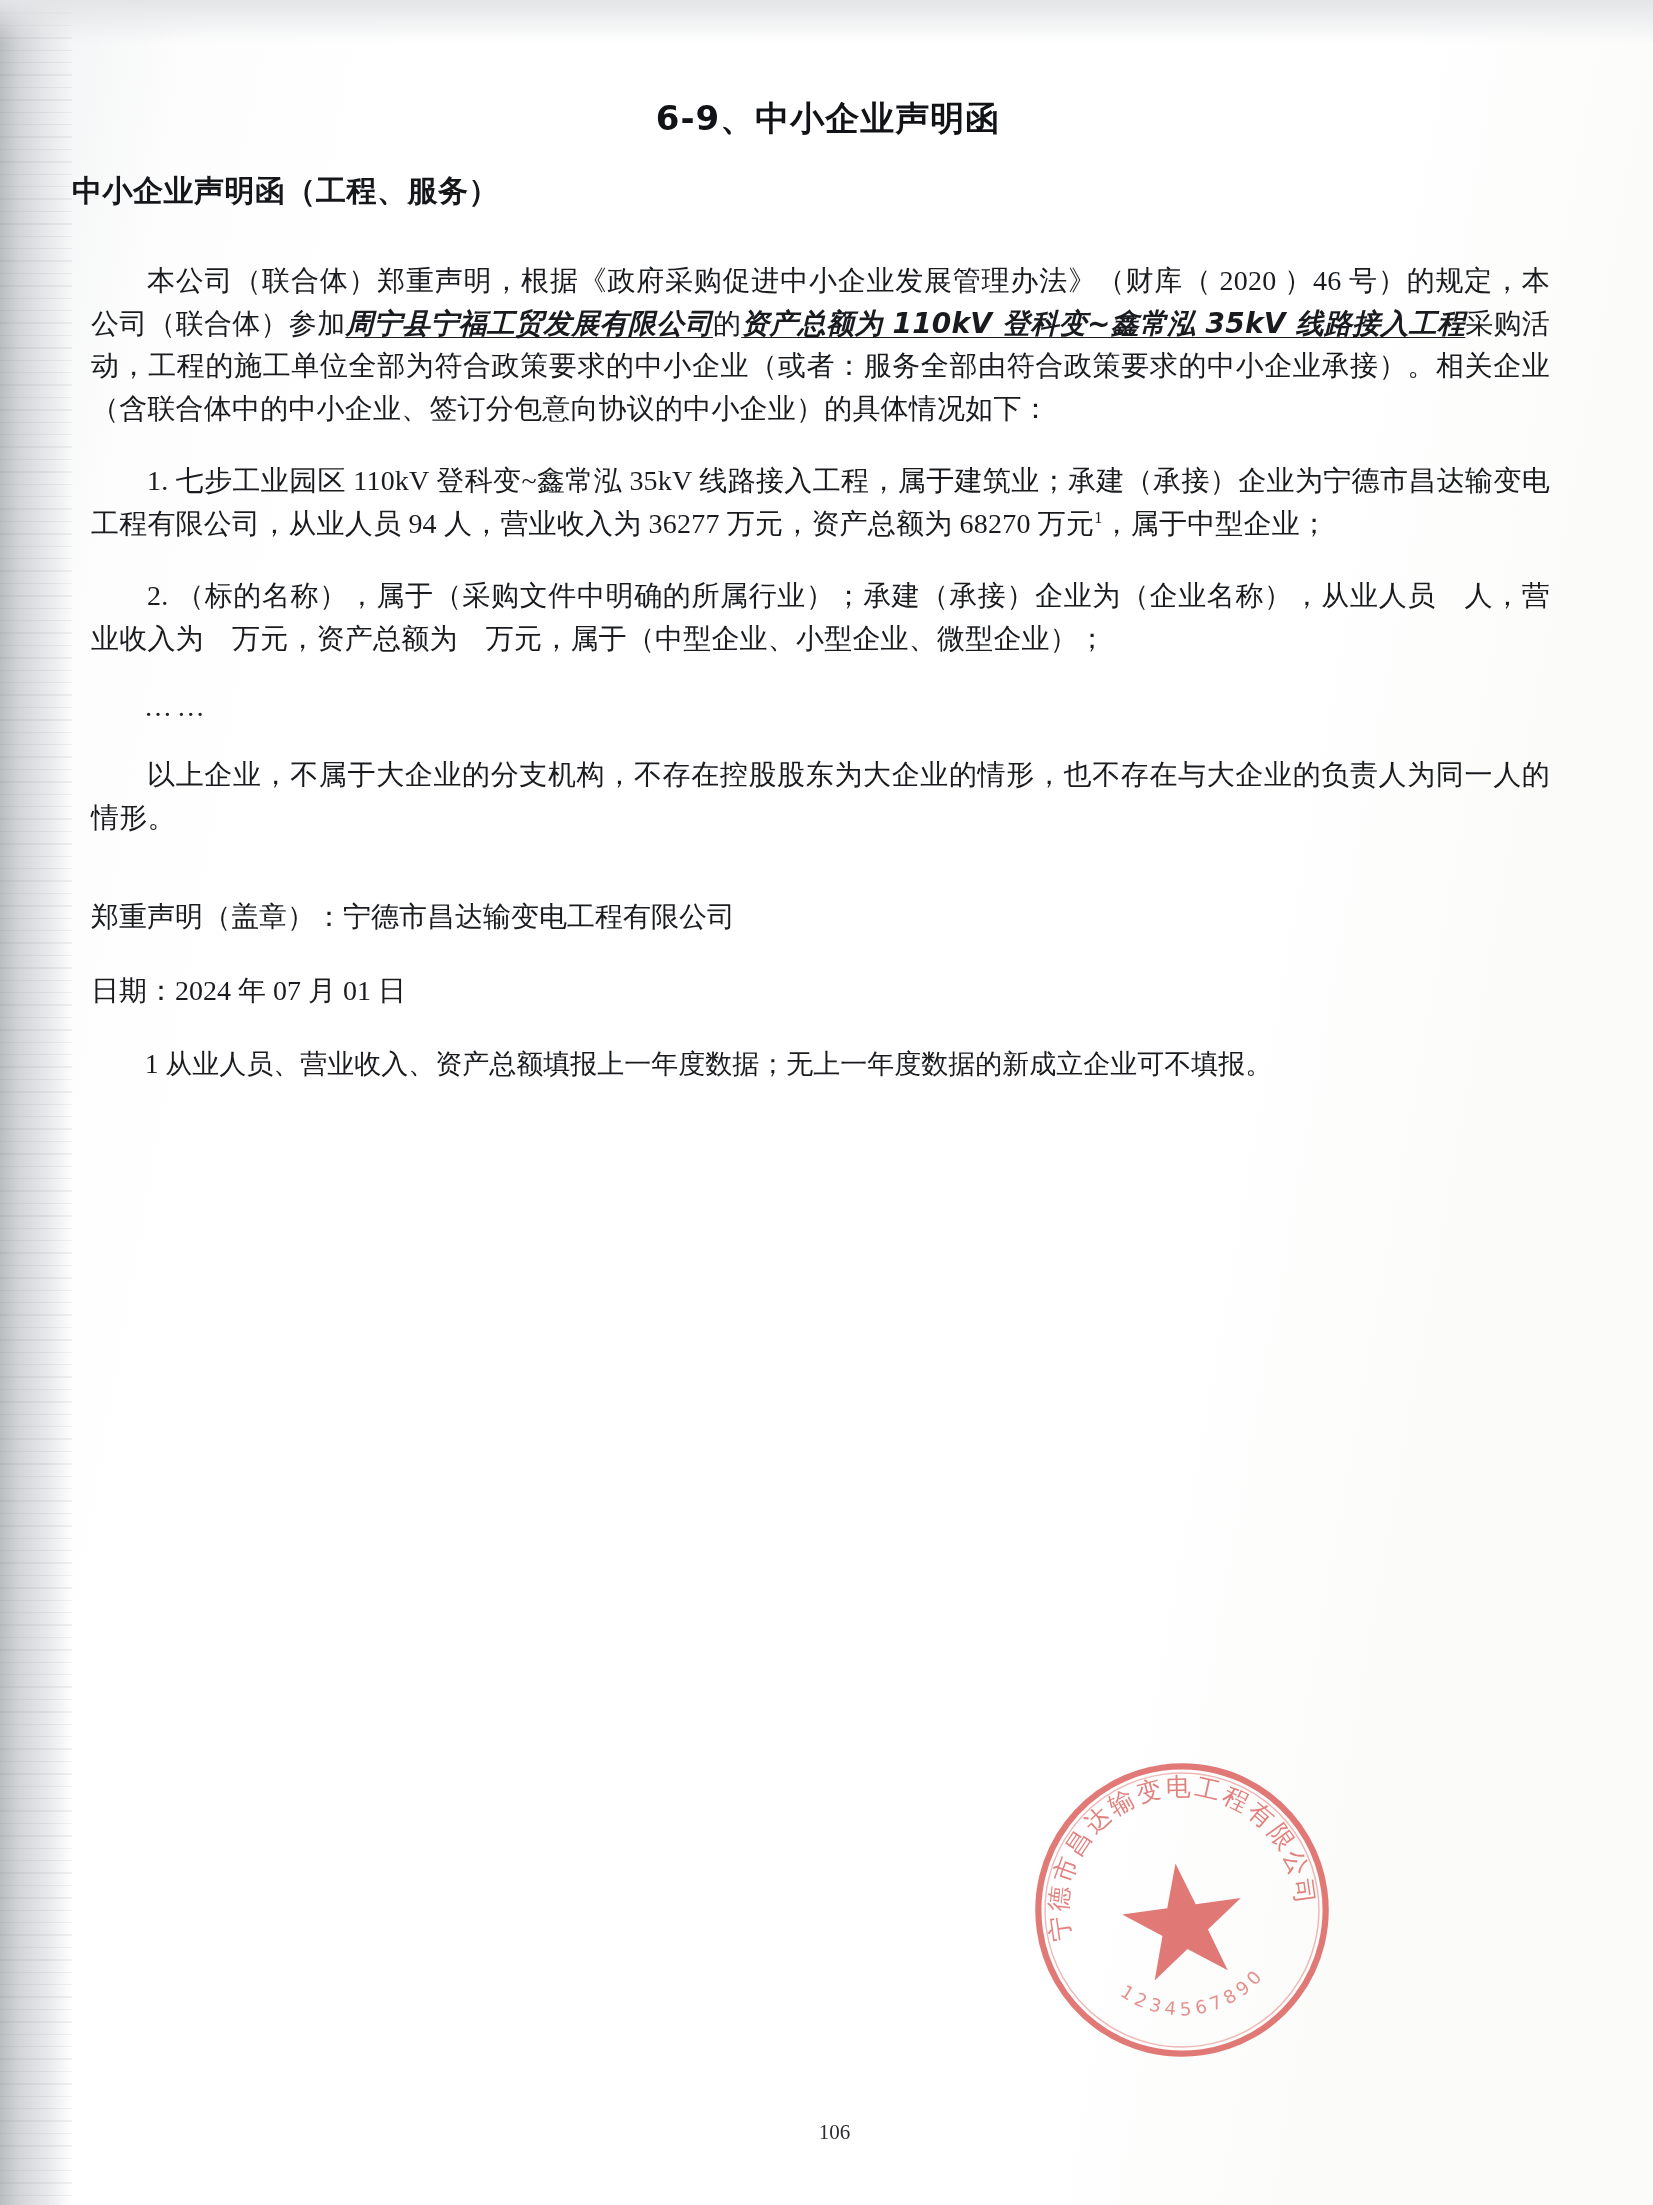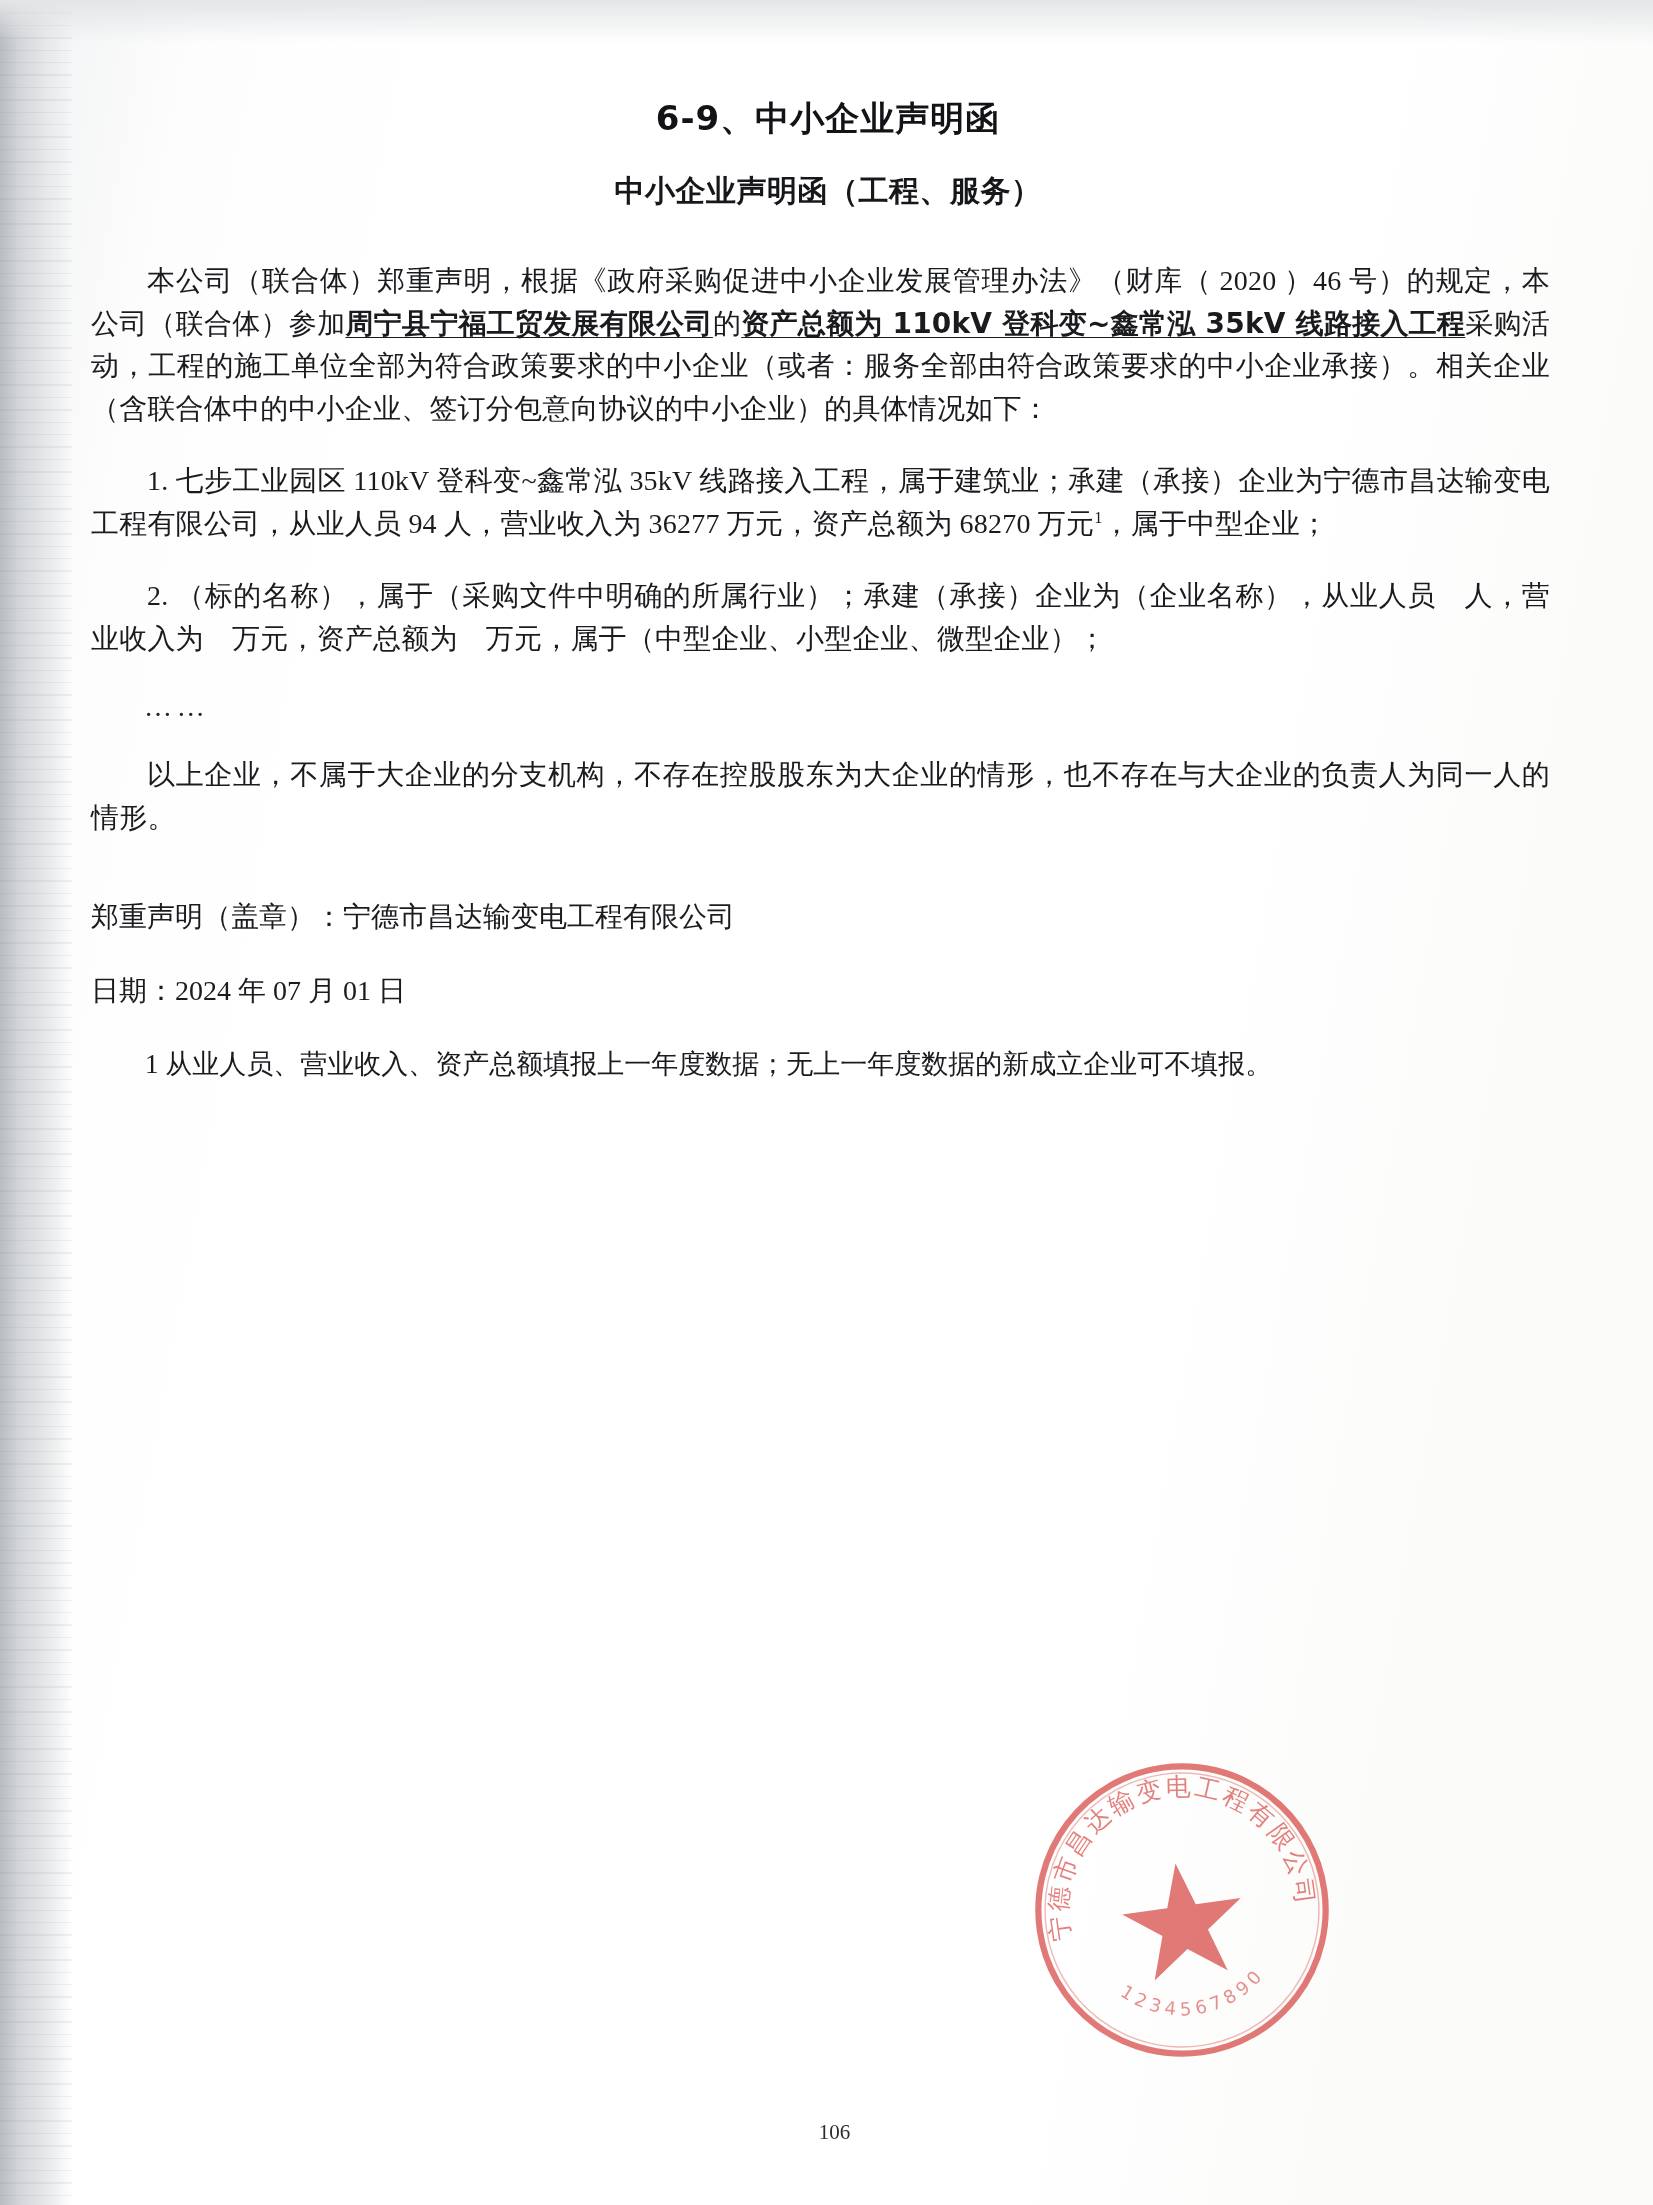--- a/index.html
+++ b/index.html
@@ -56,21 +56,20 @@
     text-align: center;
     font-family: "DejaVu Sans", "Liberation Sans", sans-serif;
     font-weight: bold;
     font-size: 34px;
     letter-spacing: 1px;
     color: #121317;
   }
   .title-sub {
     margin: 0;
     padding-top: 29px;
-    text-align: center;
     font-family: Liberation Mono, monospace;
     font-weight: bold;
     font-size: 30px;
     letter-spacing: 0.5px;
     color: #15171a;
   }
 
   
   .para {
     margin: 0;
@@ -95,20 +94,21 @@
   }
   .p4 { margin-top: 31px; }
   .p5 { margin-top: 32px; }
 
   .bold-u {
     font-family: "DejaVu Sans", "Liberation Sans", sans-serif;
     font-weight: bold;
     text-decoration: underline;
     text-underline-offset: 3.8px;
     text-decoration-thickness: 1.4px;
+    font-style: italic;
   }
   .sup {
     font-size: 16.3px;
     vertical-align: super;
   }
 
   
   .sig {
     margin-top: 57px;
     padding: 0 34px 0 19px;

